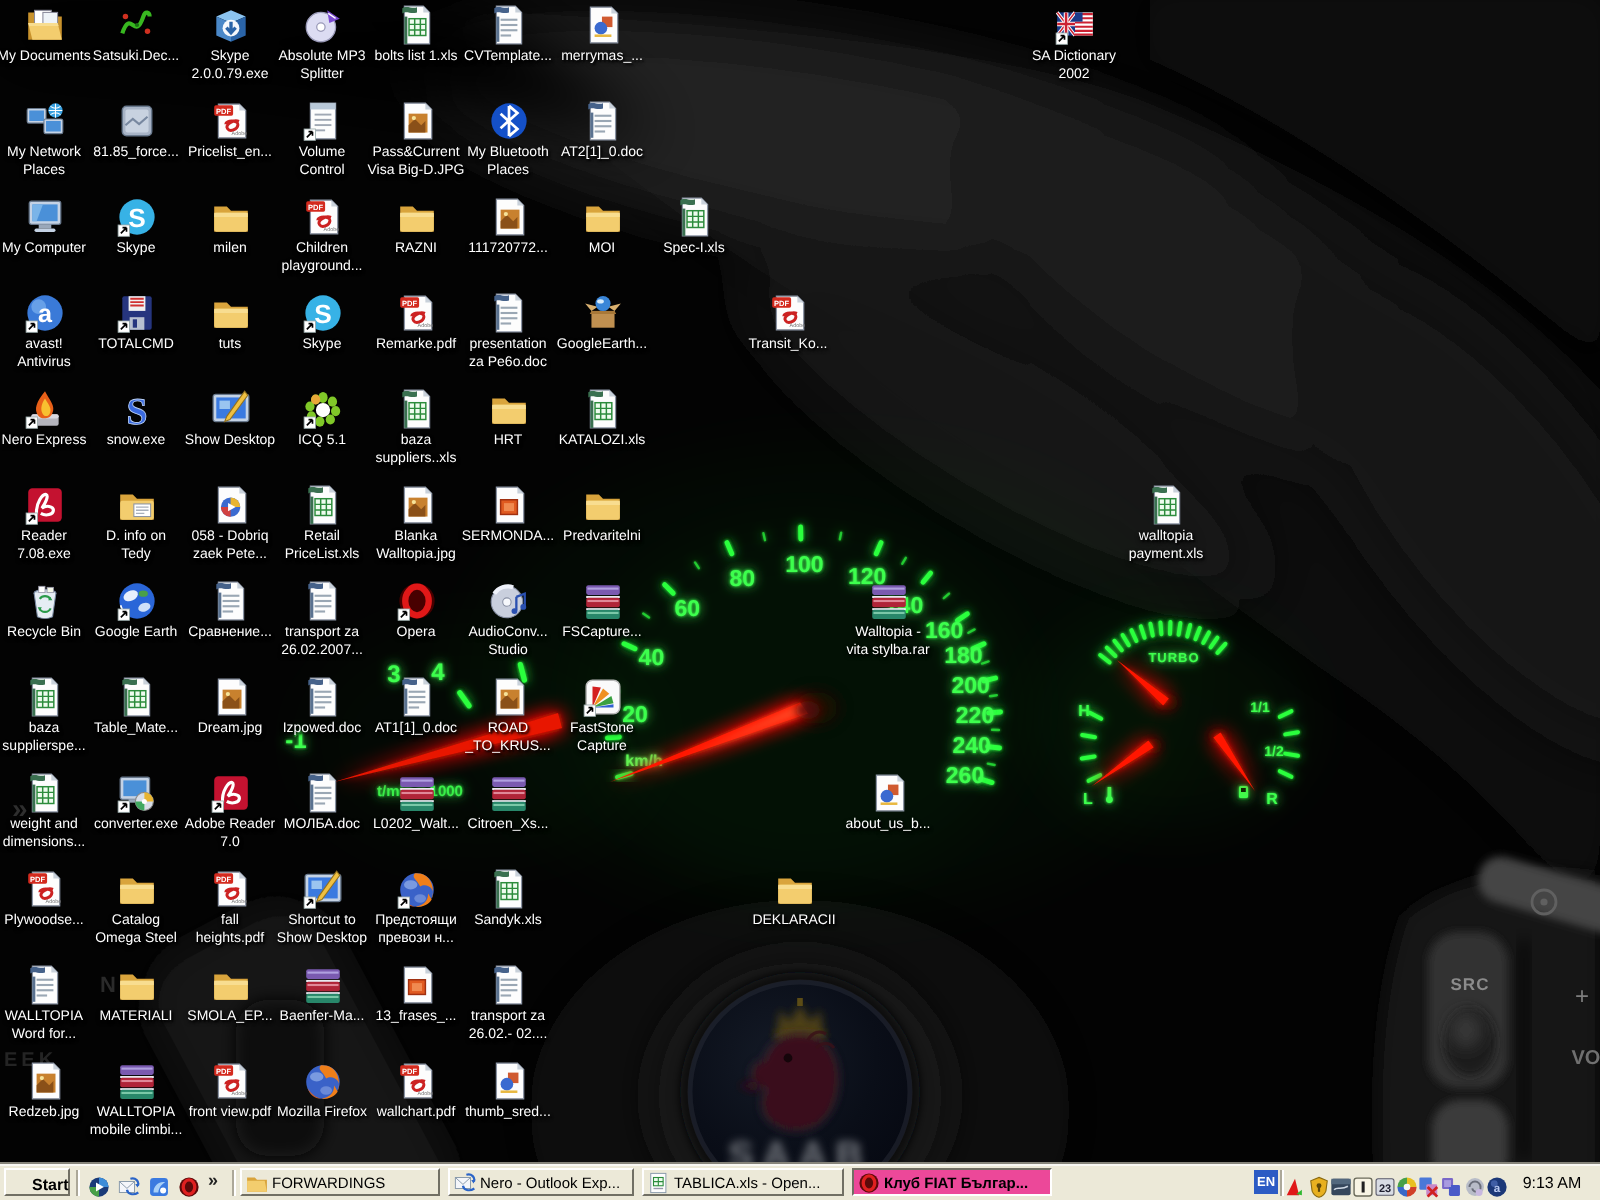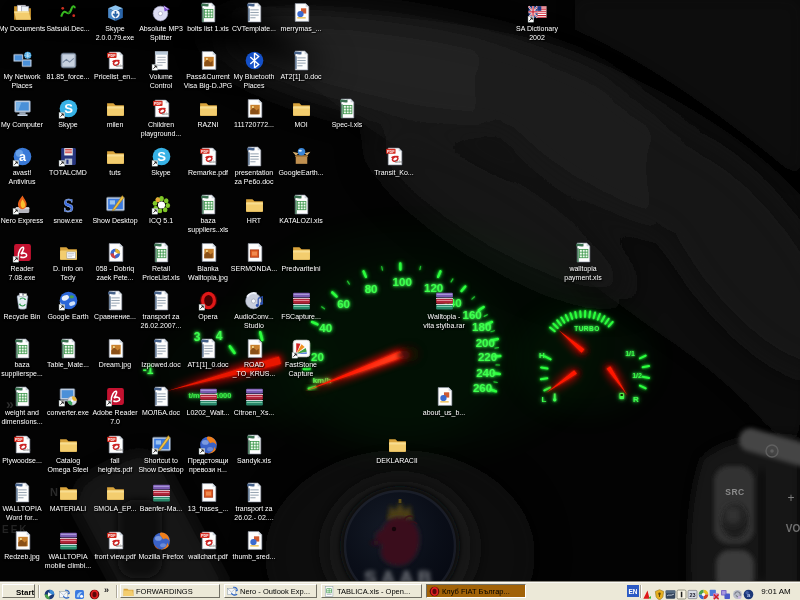--- a/index.html
+++ b/index.html
@@ -15,21 +15,21 @@
   border:1px solid;border-color:#fff #716f64 #716f64 #fff;display:flex;align-items:flex-end;
   font-size:8px;color:#000;padding-left:12px}
 #startbtn b {font-size:8px}
 .vd {position:absolute;top:2px;width:2px;height:13px;border-left:1px solid #aca899;border-right:1px solid #fff}
 .ql {position:absolute;top:3px;width:11px;height:11px}
 .chev {position:absolute;left:104px;top:2px;font-size:9px;font-weight:bold;color:#222}
 .task {position:absolute;top:1px;height:14px;background:#ece9d8;border:1px solid;
   border-color:#fff #716f64 #716f64 #fff;display:flex;align-items:center;font-size:7.5px;color:#000;
   padding:0 2px;white-space:nowrap;overflow:hidden}
 .task svg {flex:0 0 auto;margin-right:2px}
-.task.on {background:#a16207;border-color:#716f64 #fff #fff #716f64;font-weight:normal}
+.task.on {background:#ec4899;border-color:#716f64 #fff #fff #716f64;font-weight:bold}
 #en {position:absolute;left:627px;top:2px;width:12px;height:12px;background:#2c5bc4;color:#fff;
   font-size:6.5px;font-weight:bold;display:flex;align-items:center;justify-content:center}
 .ti {position:absolute;top:3px;width:11px;height:11px}
 #clock {position:absolute;left:754px;top:1px;width:44px;height:15px;font-size:8px;color:#000;
   display:flex;align-items:center;justify-content:center}
 </style></head>
 <body>
 <div id="scr">
 <svg id="wp" width="800" height="600" viewBox="0 0 800 600">
 <defs>
@@ -1315,14 +1315,14 @@
       <div class="ti" style="left:731.5px"><svg width="11" height="11" viewBox="0 0 16 16">
           <circle cx="8" cy="8" r="6.5" fill="#b8bcc8"></circle>
           <path d="M4,8 A4,4 0 0 1 12,8 A3,3 0 0 1 6,9" stroke="#6a6e7a" stroke-width="1.4" fill="none"></path>
           <circle cx="11" cy="12" r="2.5" fill="#c8b8e0"></circle>
         </svg></div>
       <div class="ti" style="left:743px"><svg width="11" height="11" viewBox="0 0 16 16">
           <circle cx="8" cy="8" r="7" fill="#1c3878"></circle>
           <circle cx="6" cy="5.5" r="2.5" fill="#4a68b0" opacity="0.8"></circle>
           <text x="8" y="11.5" font-size="8.5" font-weight="bold" fill="#b8c8f0" text-anchor="middle" font-family="Liberation Sans">a</text>
         </svg></div>
- <div id="clock">9:01 AM</div>
+ <div id="clock">9:13 AM</div>
 </div>
 </div>
 </body></html>

